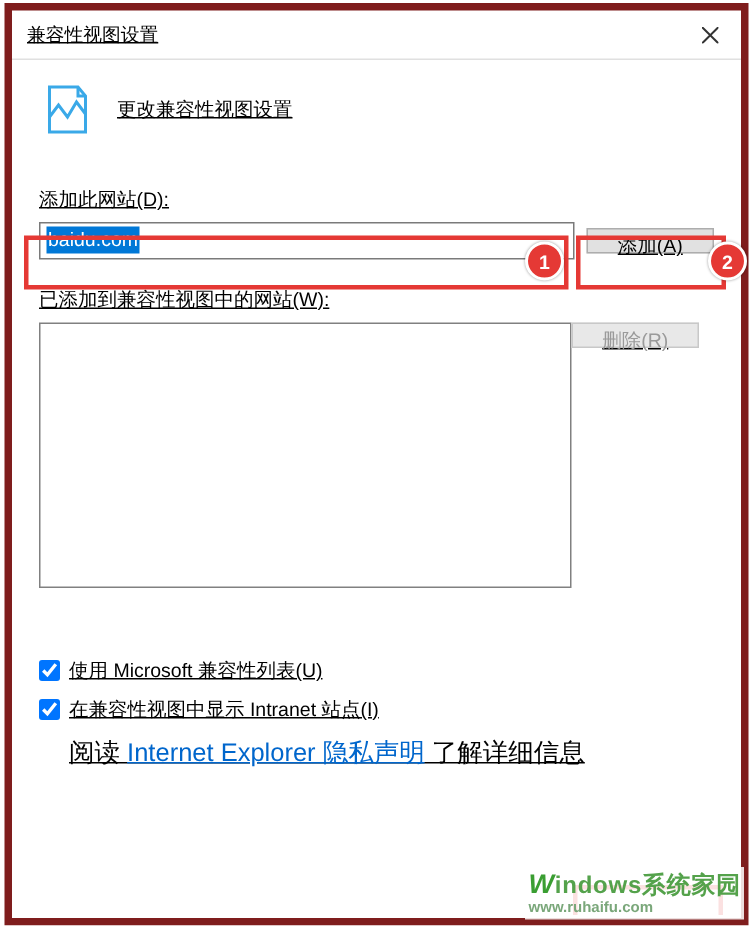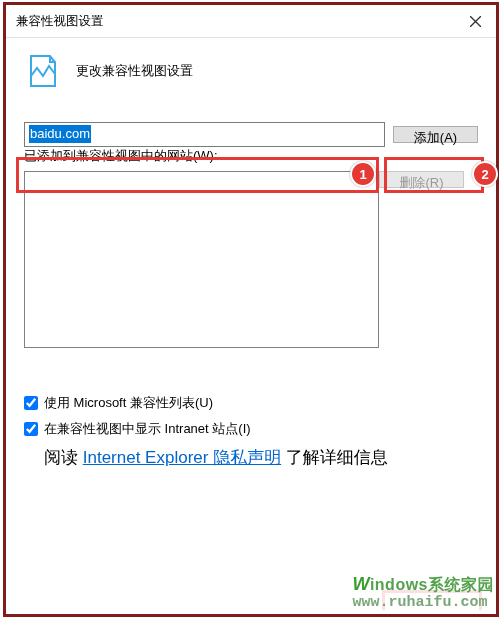--- a/index.html
+++ b/index.html
@@ -12,23 +12,24 @@
     background: #fff;
     overflow: hidden;
     position: relative;
   }
   .window {
     position: absolute;
     left: 3px;
     top: 2px;
     width: 496px;
     height: 615px;
-    border: 3px solid #7f1d1d;
+    border: 5px solid #7f1d1d;
     background: #fff;
     box-sizing: border-box;
+    text-decoration: underline;
   }
   .titlebar {
     height: 32px;
     border-bottom: 1px solid #e0e0e0;
     display: flex;
     align-items: center;
     justify-content: space-between;
     padding-left: 10px;
   }
   .title-text {
@@ -68,20 +69,21 @@
   }
   .label {
     font-size: 13px;
     color: #000;
     margin-bottom: 6px;
   }
   .add-row {
     display: flex;
     align-items: center;
     gap: 8px;
+    margin-bottom: 18px;
     position: relative;
   }
   .input-wrap {
     position: relative;
     flex: 1;
   }
   .url-input {
     width: 100%;
     height: 25px;
     border: 1px solid #7a7a7a;
@@ -184,21 +186,21 @@
     bottom: 4px;
     font-size: 12px;
     color: #54a24b;
     font-weight: bold;
     background: rgba(255,255,255,0.85);
     padding: 2px 2px;
     line-height: 1.1;
   }
   .watermark .wm1 { font-size: 16px; letter-spacing: 0.5px; }
   .watermark .wm1 .w { color: #3a9e32; font-style: italic; font-weight: bold; font-size:18px;}
-  .watermark .wm2 { font-size: 15px; color: #7aa77a; font-family: Liberation Mono, monospace; }
+  .watermark .wm2 { font-size: 10px; color: #7aa77a; }
   .checks-block { margin-top: 30px; }
 </style>
 </head>
 <body>
 
 <div class="window">
   <div class="titlebar">
     <span class="title-text">兼容性视图设置</span>
     <div class="close-btn">
       <svg viewBox="0 0 10 10">
@@ -214,20 +216,21 @@
       <div class="page-icon">
         <svg viewBox="0 0 30 34">
           <path d="M3 2 H22 L27 8 V32 H3 Z" fill="none" stroke="#3aa9e8" stroke-width="2"></path>
           <polyline points="3,22 9,14 15,22 21,12 27,20" fill="none" stroke="#3aa9e8" stroke-width="2"></polyline>
           <polyline points="22,2 22,8 27,8" fill="none" stroke="#3aa9e8" stroke-width="2"></polyline>
         </svg>
       </div>
       <div class="header-text">更改兼容性视图设置</div>
     </div>
 
+    <div class="label">添加此网站(D):</div>
     <div class="add-row">
       <div class="input-wrap">
         <input class="url-input" type="text" value="baidu.com" style="">
         <span class="url-input-display">baidu.com</span>
       </div>
       <button class="btn">添加(A)</button>
     </div>
 
     <div class="label">已添加到兼容性视图中的网站(W):</div>
     <div class="list-row">

